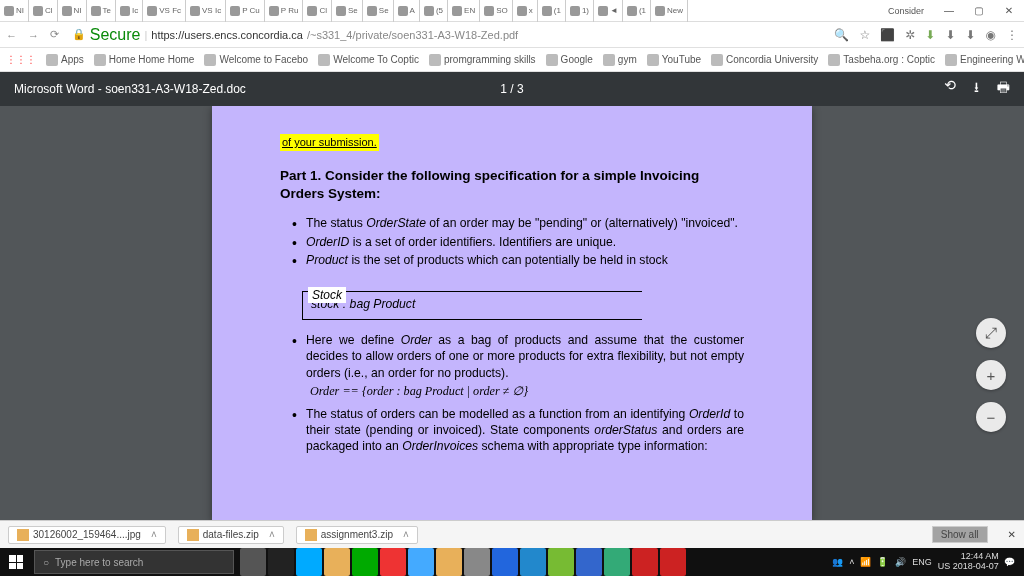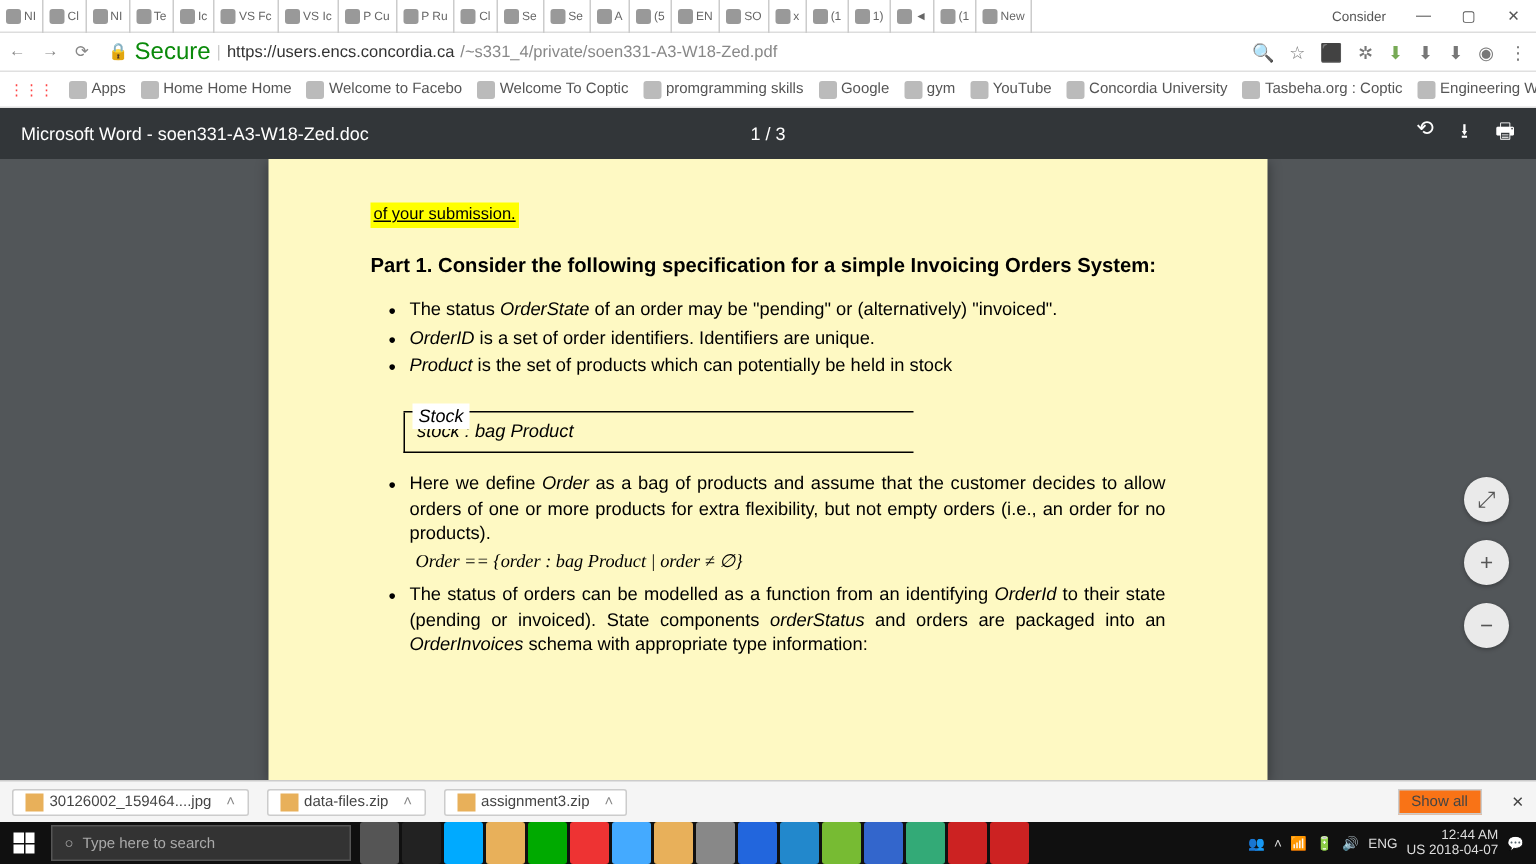--- a/index.html
+++ b/index.html
@@ -19,38 +19,38 @@
 .addr-right{display:flex;gap:10px;align-items:center;color:#777}
 .addr-right span{font-size:12px}
 .bookmarks{height:24px;display:flex;align-items:center;padding:0 6px;gap:10px;font-size:10px;color:#555;border-bottom:1px solid #e0e0e0;overflow:hidden;white-space:nowrap}
 .bm{display:flex;align-items:center;gap:3px}
 .bm .bico{width:12px;height:12px;background:#bbb;border-radius:2px}
 .pdfbar{height:34px;background:#323639;color:#fff;display:flex;align-items:center;padding:0 14px;font-size:12px}
 .pdfbar .title{flex:0 0 auto}
 .pdfbar .pages{position:absolute;left:50%;transform:translateX(-50%)}
 .pdfbar .pdf-right{margin-left:auto;display:flex;gap:18px;font-size:14px}
 .pdf-viewport{height:414px;background:#525659;display:flex;justify-content:center;overflow:hidden;position:relative}
-.page{width:666px;background:#fef9c3;margin-top:0;padding:28px 68px 20px;font-family:"Times New Roman",serif;font-size:12.2px;color:#000;line-height:1.35;box-shadow:0 2px 8px rgba(0,0,0,.4)}
+.page{width:600px;background:#c4b5fd;margin-top:0;padding:28px 68px 20px;font-family:"Times New Roman",serif;font-size:12.2px;color:#000;line-height:1.35;box-shadow:0 2px 8px rgba(0,0,0,.4)}
 .topcut{background:#ff0;text-decoration:underline;font-size:11px;display:inline-block;padding:1px 2px}
 .part-title{font-weight:bold;font-size:13.5px;margin:16px 0 12px}
 .page ul{list-style:none;padding-left:12px}
 .page li{position:relative;padding-left:14px;margin:2px 0;text-align:justify}
 .page li::before{content:"•";position:absolute;left:0;font-size:14px}
 .schema{margin:12px 0 12px 22px;width:340px}
 .schema-label{font-style:italic;font-size:12px;position:relative;top:6px;left:6px;background:#fff;padding:0 4px;display:inline-block}
 .schema-line-top{border-top:1px solid #000;margin-top:-6px}
 .schema-body{border-left:1px solid #000;border-bottom:1px solid #000;padding:4px 8px 6px;font-style:italic}
 .orderdef{font-style:italic;margin:2px 0 6px 30px;font-family:"Times New Roman",serif}
 .float-ctrl{position:absolute;right:18px;display:flex;flex-direction:column;gap:12px}
 .float-ctrl.top{bottom:88px}
 .fc{width:30px;height:30px;border-radius:50%;background:#eaeaea;box-shadow:0 1px 3px rgba(0,0,0,.3);display:flex;align-items:center;justify-content:center;font-size:15px;color:#555}
 .downloads{height:28px;background:#f5f5f5;border-top:1px solid #ccc;display:flex;align-items:center;padding:0 8px;font-size:10px;color:#444;gap:12px}
 .dl{display:flex;align-items:flex-start;gap:4px;border:1px solid #ccc;padding:2px 8px;border-radius:2px;background:#fff}
 .dl .dico{width:12px;height:12px;background:#e8b05a}
-.showall{margin-left:auto;border:1px solid #ccc;padding:2px 8px;background:#f97316}
+.showall{margin-left:auto;border:1px solid #ccc;padding:2px 8px;background:#a3a3a3}
 .taskbar{height:28px;background:#101010;display:flex;align-items:center;color:#fff;font-size:10px}
 .start{width:32px;height:28px;display:flex;align-items:center;justify-content:center}
 .win-logo{width:14px;height:14px;display:grid;grid-template-columns:1fr 1fr;grid-template-rows:1fr 1fr;gap:1px}
 .win-logo div{background:#fff}
 .search{display:flex;align-items:center;gap:6px;background:#333;height:24px;padding:0 8px;width:200px;color:#aaa;border:1px solid #555;margin:0 2px}
 .tb-icons{display:flex;gap:2px;margin-left:4px}
 .tb-icons div{width:26px;height:28px;display:flex;align-items:center;justify-content:center}
 .tb-ico{width:16px;height:16px;border-radius:2px}
 .tray{margin-left:auto;display:flex;align-items:center;gap:6px;padding-right:8px;font-size:9px;color:#ddd}
 .tray .clock{text-align:right;line-height:1.1}

